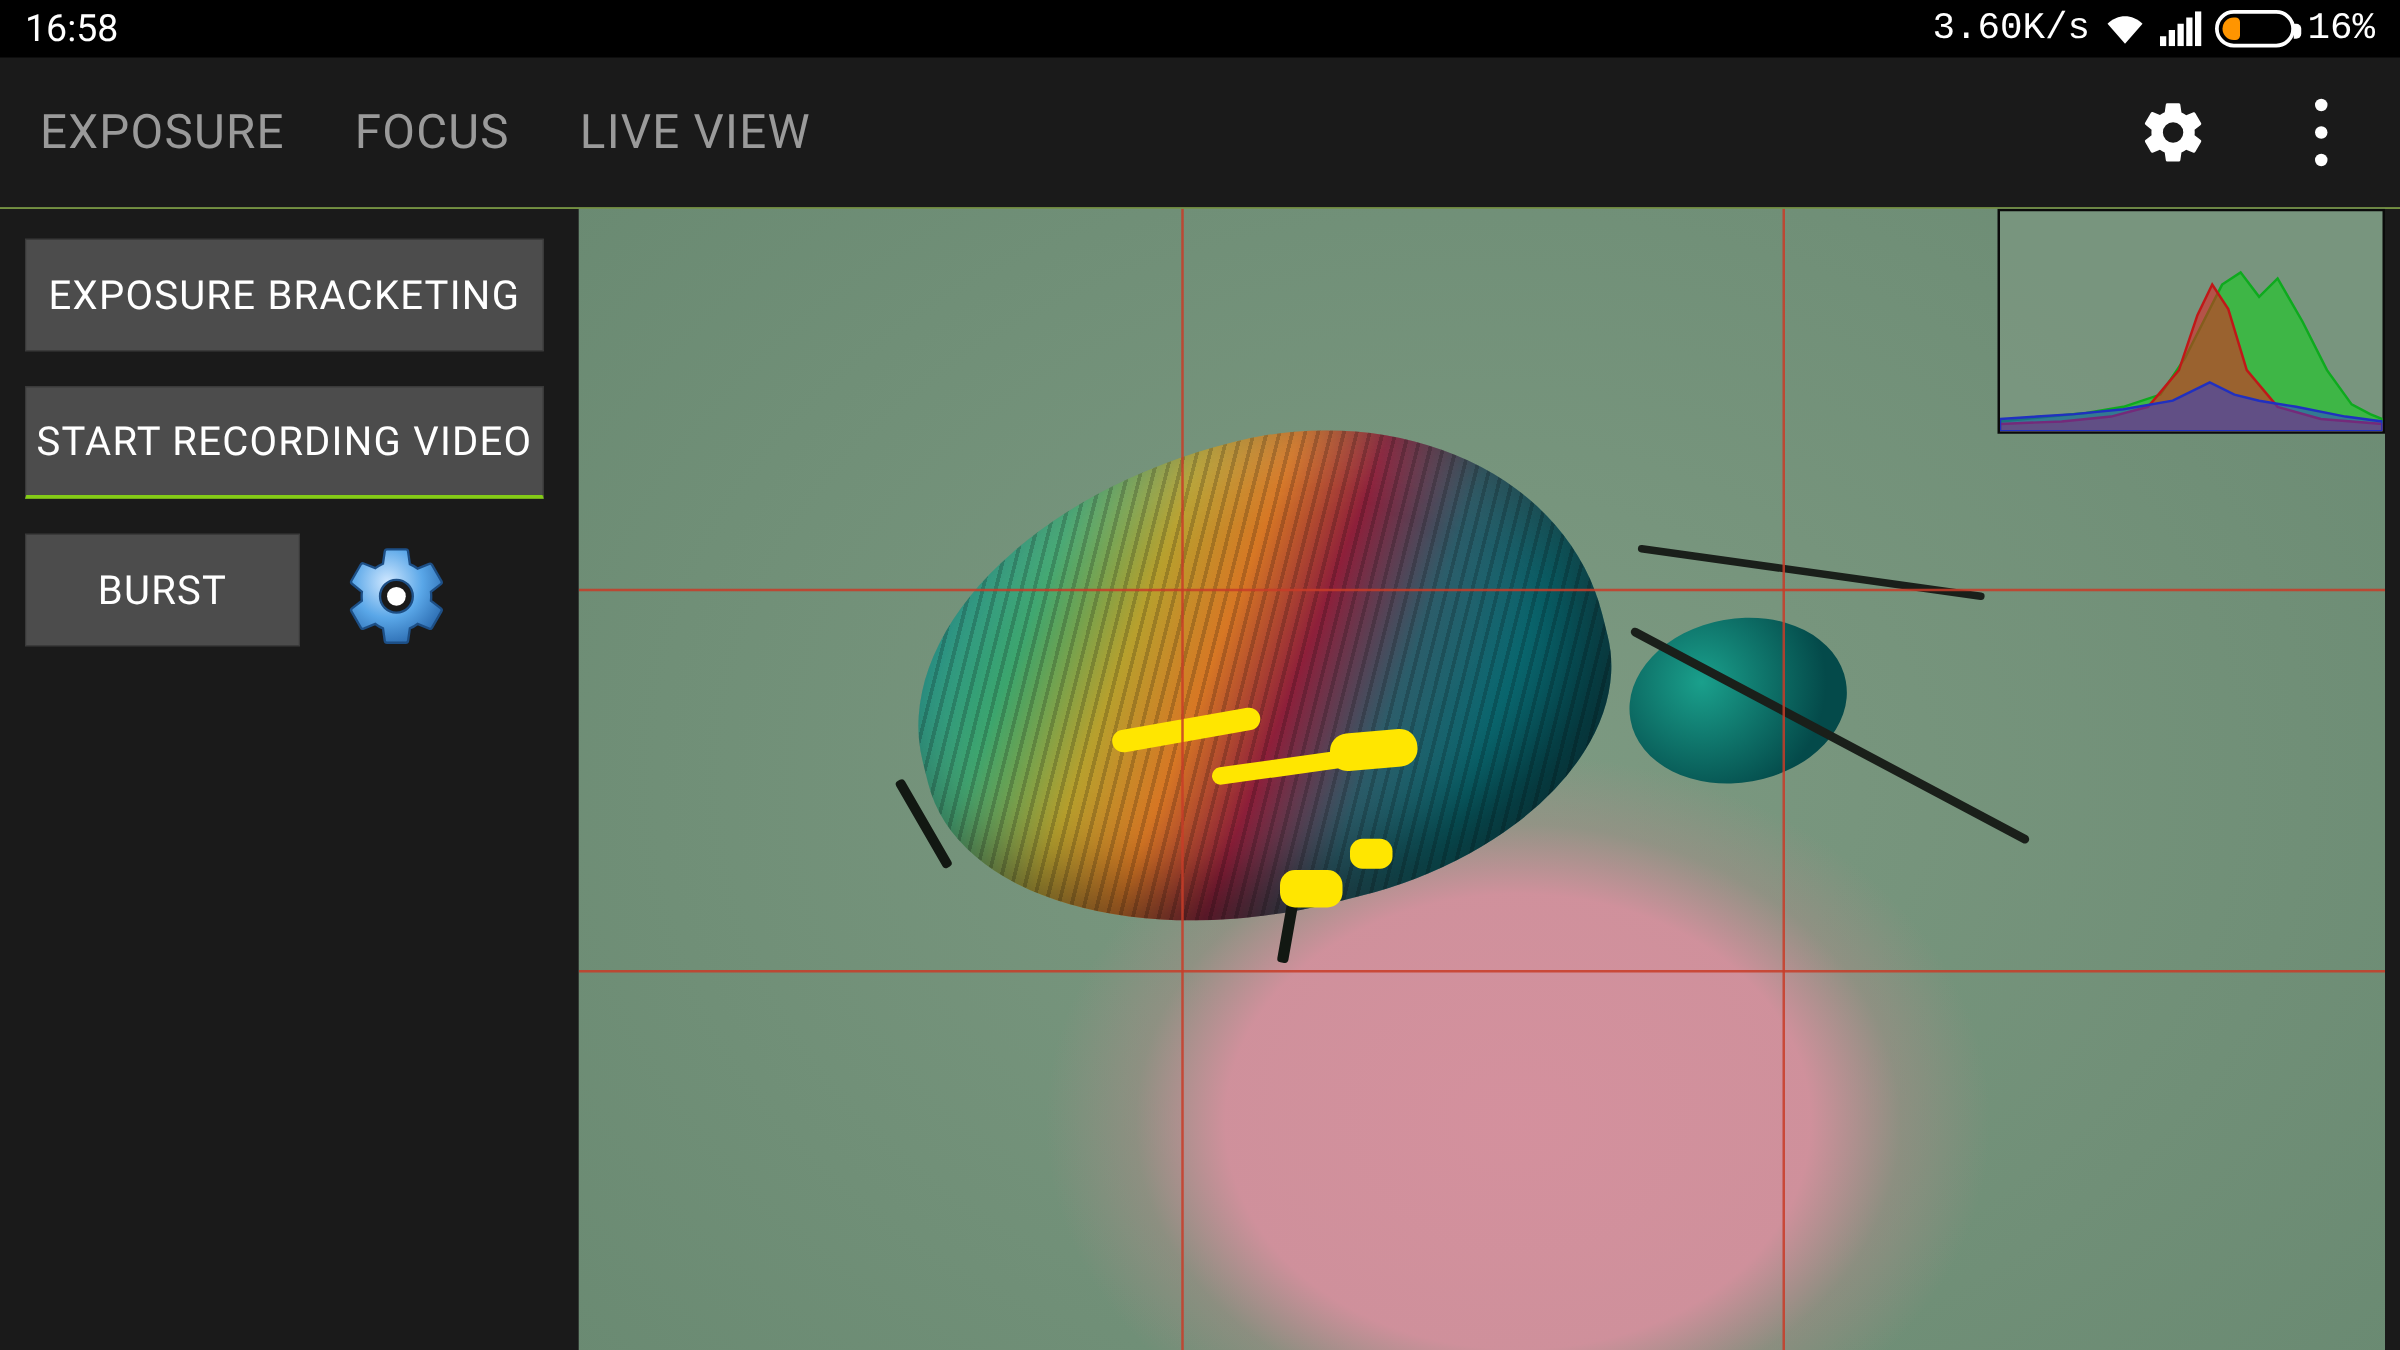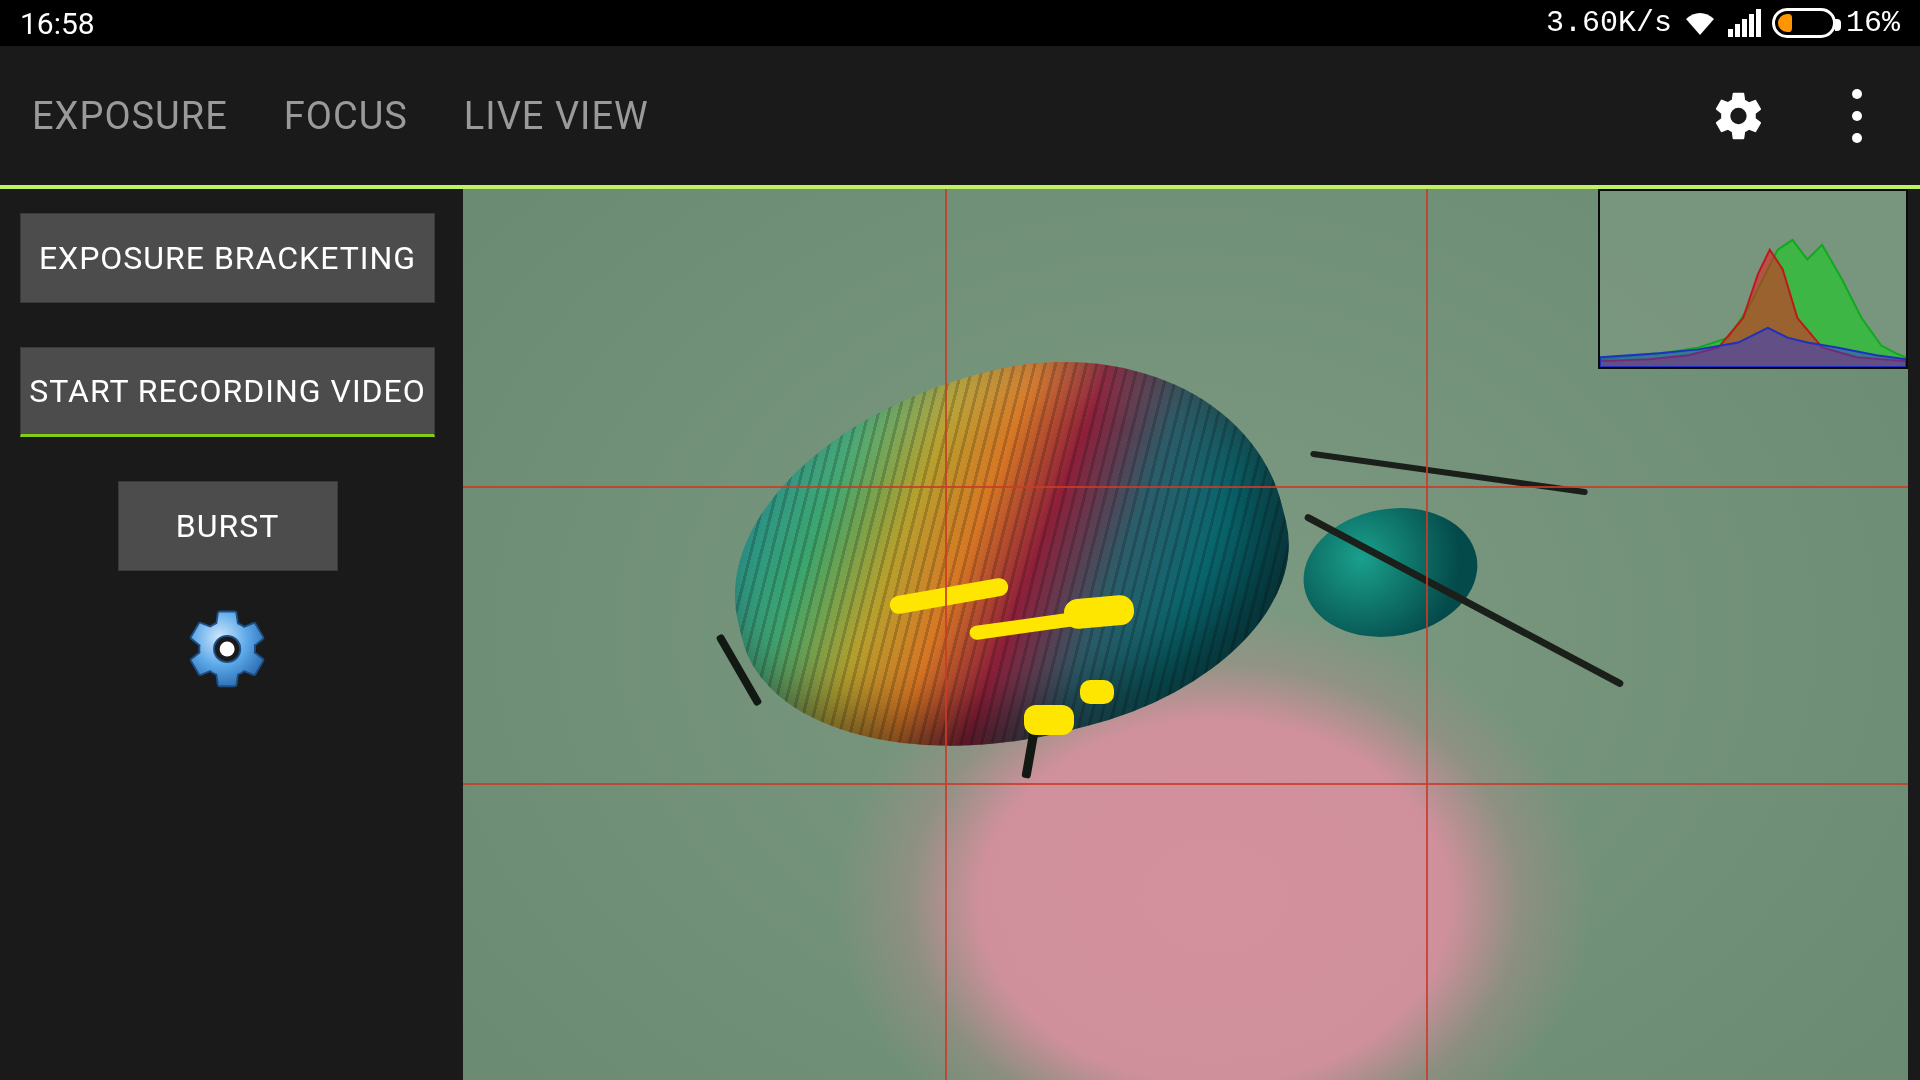--- a/index.html
+++ b/index.html
@@ -37,27 +37,27 @@
     border-radius: 0 4px 4px 0;
   }
   .battery-fill {
     position:absolute; left:3px; top:3px; bottom:3px;
     width: 24%;
     background: #ff9500;
     border-radius: 10px 4px 4px 10px;
   }
 
   .tabbar {
-    height: 143px;
+    height: 121px;
     background: #1a1a1a;
     display:flex;
     align-items:center;
     padding: 0 28px 0 28px;
     gap: 48px;
-    border-bottom: 4px solid #bef264;
+    border-bottom: 1px solid #bef264;
   }
   .tab {
     font-size: 38px;
     letter-spacing: 1px;
     color: #9a9a9a;
     padding: 44px 4px;
     position: relative;
     cursor:pointer;
   }
   .tab.active { color: #fff; }
@@ -80,40 +80,38 @@
   .main {
     flex:1;
     display:flex;
     background:#1a1a1a;
   }
   .sidebar {
     width: 455px;
     padding: 24px 20px;
     display:flex;
     flex-direction:column;
-    gap: 44px;
+    gap: 28px;
   }
   .tool-btn {
     background:#4c4c4c;
     color:#fff;
     font-size:32px;
     letter-spacing:1px;
     height:90px;
     display:flex;
     align-items:center;
     justify-content:center;
     border:1px solid #3a3a3a;
     cursor:pointer;
   }
   .tool-btn.underlined { border-bottom:3px solid #84cc16; }
   .burst-row {
     display:flex;
-    align-items:center;
     gap:28px;
-    flex-direction:column;
   }
   .burst-row .tool-btn { width:220px; }
   .gear-blue-wrap { width:100px; height:100px; display:flex; align-items:center; justify-content:center; cursor:pointer; }
 
   .liveview {
     flex:1;
     position:relative;
     margin: 0 12px 0 8px;
     background:#6f8d77;
     overflow:hidden;

